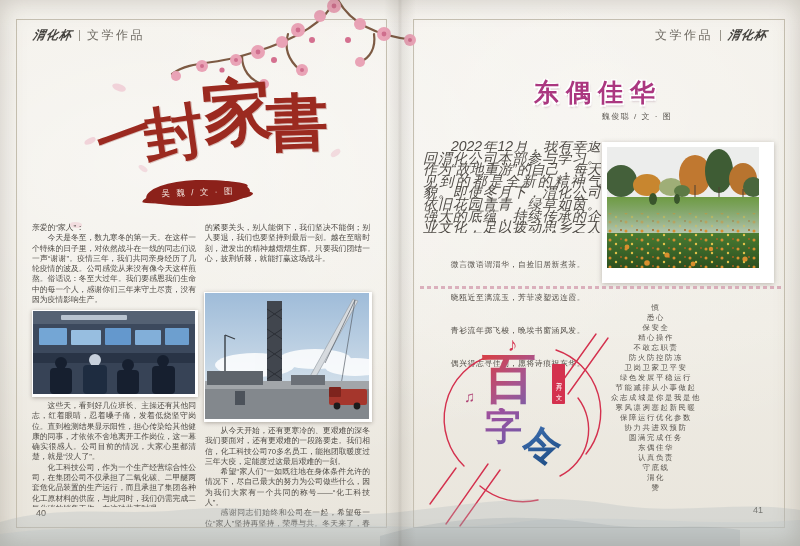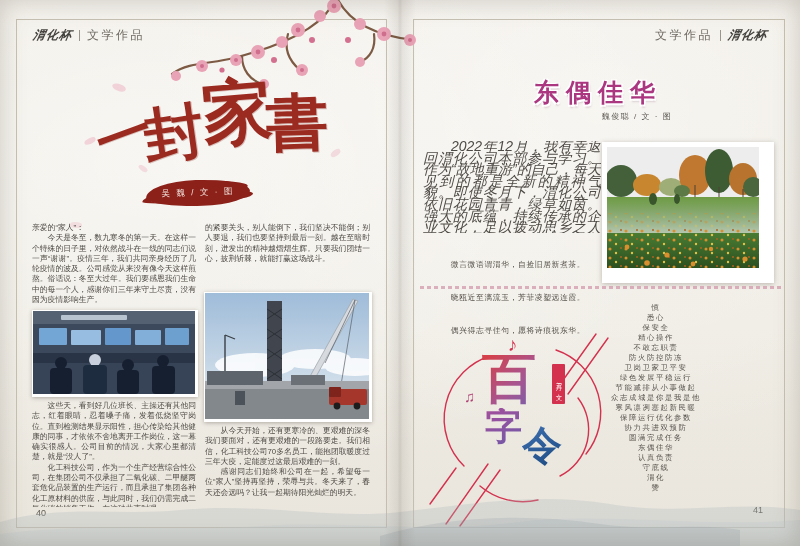--- a/index.html
+++ b/index.html
@@ -253,20 +253,21 @@
         <rect x="124" y="96" width="38" height="16" rx="2" fill="#a5362c"></rect>
         <rect x="124" y="94" width="12" height="10" rx="1" fill="#7e241d"></rect>
         <circle cx="132" cy="113" r="3.4" fill="#1c1c1c"></circle>
           <circle cx="152" cy="113" r="3.4" fill="#1c1c1c"></circle>
         <rect x="30" y="98" width="10" height="14" fill="#4c525a"></rect>
       </svg>
     </div>
 
     <div class="tb lc2b">
       <div class="para ind">从今天开始，还有更寒冷的、更艰难的深冬我们要面对，还有更艰难的一段路要走。我们相信，化工科技公司70多名员工，能抱团取暖度过三年大疫，定能度过这最后艰难的一刻。</div>
+      <div class="para ind">希望“家人们”一如既往地在身体条件允许的情况下，尽自己最大的努力为公司做些什么，因为我们大家有一个共同的称号——“化工科技人”。</div>
       <div class="para ind">感谢同志们始终和公司在一起，希望每一位“家人”坚持再坚持，荣辱与共。冬天来了，春天还会远吗？让我一起期待阳光灿烂的明天。</div>
     </div>
 
     <div class="pageno pn40">40</div>
   </div>
 
   <div>
 
     <div class="hdr r">
       <span class="hdr-sec">文学作品</span>
@@ -325,20 +326,21 @@
             <circle cx="138" cy="112" r="2.6"></circle>
           <circle cx="40" cy="116" r="2.8"></circle>
             <circle cx="86" cy="117" r="2.4"></circle>
         </g>
       </svg>
     </div>
 
     <div class="poem">
       <div>微言微语谓渭华，自捡旧居新煮茶。</div>
       <div>晓瓯近至漓流玉，芳菲凌塑远连霞。</div>
+      <div>青衫流年掷飞梭，晚埃书窗涵风发。</div>
       <div>偶兴得志寻佳句，愿将诗痕祝东华。</div>
     </div>
 
     <div class="lace"></div>
 
     <div class="bz">
       <svg width="200" height="200" viewBox="0 0 200 200">
         <g stroke="#d4314e" stroke-width="1.4" fill="none" stroke-linecap="round">
           <path d="M62,28 A66 66 0 0 0 36,138"></path>
           <path d="M128,22 A66 66 0 0 1 158,126"></path>

